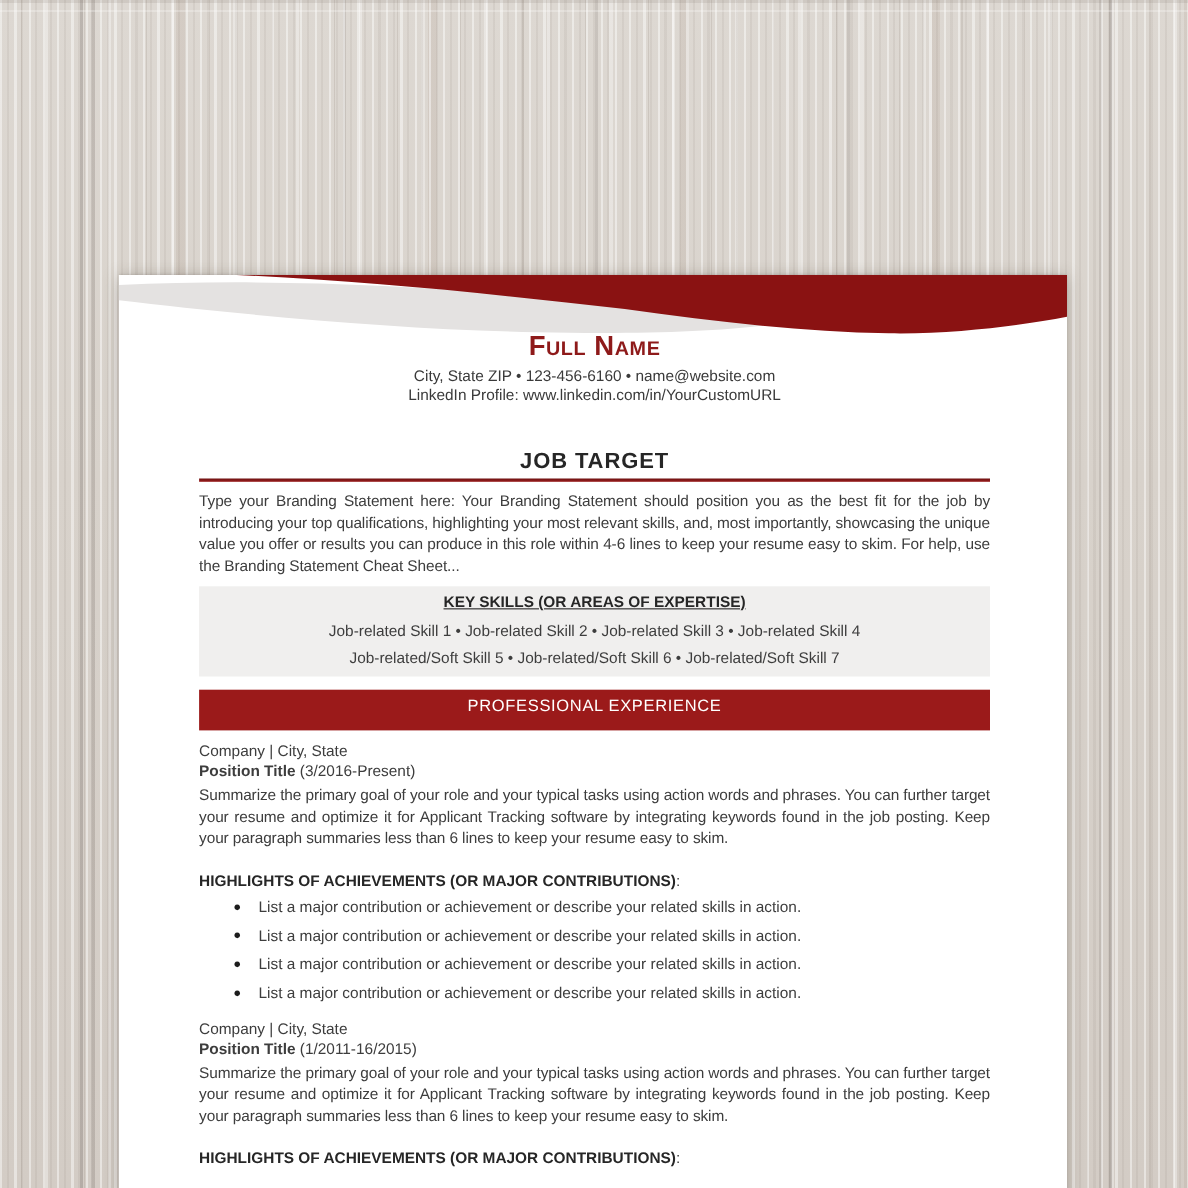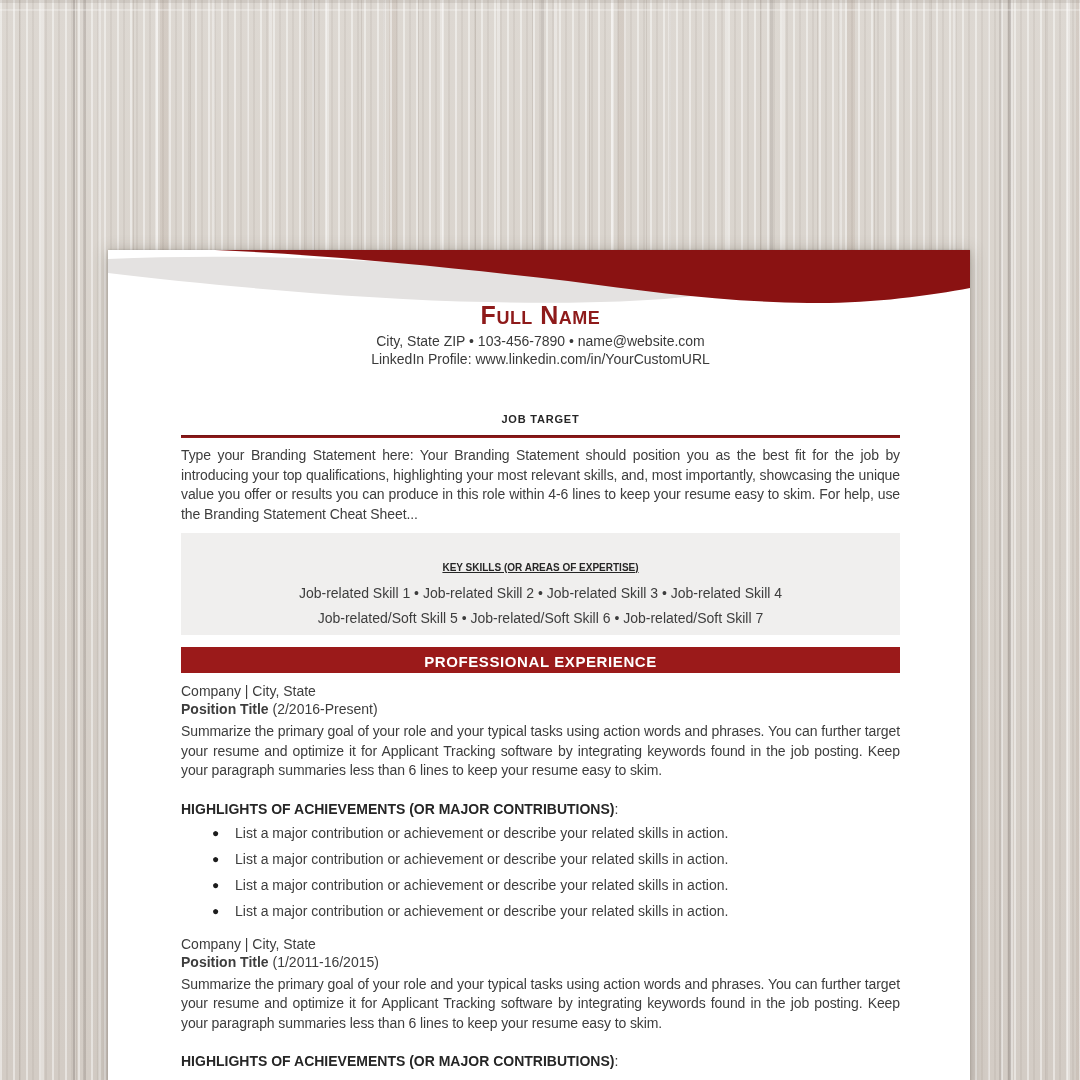--- a/index.html
+++ b/index.html
@@ -38,33 +38,33 @@
   .full-name{
     margin-top:52px;text-align:center;
     font-variant:small-caps;font-weight:bold;
     font-size:25px;line-height:26px;letter-spacing:.5px;
     color:var(--accent-red);
   }
   .contact{ text-align:center;font-size:14px;line-height:18px;color:#3a3a3a;}
   .contact-1{margin-top:4px;}
   .jt-title{
     margin-top:41px;text-align:center;font-weight:bold;
-    font-size:11px;line-height:20px;letter-spacing:.8px;color:#262626;
+    font-size:20px;line-height:20px;letter-spacing:.8px;color:#262626;
   }
   .jt-rule{margin-top:6px;height:3px;background:linear-gradient(180deg,#6e1212,#9a1d1d);}
   .para{margin-top:8px;font-size:14px;line-height:19.5px;text-align:justify;letter-spacing:-.1px;}
   .skills-box{
     margin-top:9px;background:var(--skills-bg);
     padding:6px 10px 9px;text-align:center;
   }
-  .skills-title{font-size:10px;font-weight:bold;line-height:17px;text-decoration:underline;color:#262626;margin-top:20px;}
+  .skills-title{font-size:14px;font-weight:bold;line-height:17px;text-decoration:underline;color:#262626;}
   .skills-line{margin-top:9px;font-size:14px;line-height:16px;}
   .banner{
-    margin-top:12px;height:26px;line-height:29px;background:var(--banner-red);
-    color:#ffffff;font-weight:bold;font-size:15px;letter-spacing:.6px;text-align:center;
+    margin-top:12px;height:37px;line-height:29px;background:var(--banner-red);
+    color:#ffffff;font-weight:normal;font-size:15px;letter-spacing:.6px;text-align:center;
   }
   .company-line{margin-top:10px;font-size:14px;line-height:17px;}
   .job-2 .company-line{margin-top:17px;}
   .position-line{font-size:14px;line-height:18px;}
   .position-title{font-weight:bold;}
   .summary{margin-top:4px;font-size:14px;line-height:19.5px;text-align:justify;letter-spacing:-.1px;}
   .highlights-line{margin-top:20px;font-size:14px;line-height:16px;}
   .highlights-label{font-weight:bold;color:#262626;}
   .bullet-list{margin-top:8px;list-style:none;padding-left:31px;}
   .bullet-item{display:flex;font-size:14px;line-height:16px;margin-bottom:10px;}
@@ -79,39 +79,39 @@
 <div class="paper">
 
   <svg class="swoosh" viewBox="0 0 862 60" preserveAspectRatio="none" aria-hidden="true">
     <path style="fill:var(--swoosh-gray)" d="M0,9 C130,3 280,9 400,22 C480,31 550,40 585,46 C540,52 460,54 380,52 C260,50 110,36 0,23 Z"></path>
     <path style="fill:var(--swoosh-red)" d="M107,0 L862,0 L862,38 C820,46 760,54 700,53 C620,52 540,42 460,31 C340,17 220,5 107,0 Z"></path>
   </svg>
 
   <div class="content">
 
     <div class="full-name">Full Name</div>
-    <div class="contact contact-1">City, State ZIP • 103-456-7890 • name@website.com</div>
+    <div class="contact contact-1">City, State ZIP • 123-456-6160 • name@website.com</div>
     <div class="contact">LinkedIn Profile: www.linkedin.com/in/YourCustomURL</div>
 
     <div class="jt-title">JOB TARGET</div>
     <div class="jt-rule"></div>
     <div class="para">Type your Branding Statement here: Your Branding Statement should position you as the best fit for the job by introducing your top qualifications, highlighting your most relevant skills, and, most importantly, showcasing the unique value you offer or results you can produce in this role within 4-6 lines to keep your resume easy to skim. For help, use the Branding Statement Cheat Sheet...</div>
 
     <div class="skills-box">
       <div class="skills-title">KEY SKILLS (OR AREAS OF EXPERTISE)</div>
       <div class="skills-line">Job-related Skill 1 • Job-related Skill 2 • Job-related Skill 3 • Job-related Skill 4</div>
       <div class="skills-line">Job-related/Soft Skill 5 • Job-related/Soft Skill 6 • Job-related/Soft Skill 7</div>
     </div>
 
     <div class="banner">PROFESSIONAL EXPERIENCE</div>
 
     <div class="job job-1">
       <div class="company-line">Company | City, State</div>
       <div class="position-line">
-        <span class="position-title">Position Title</span><span> (2/2016-Present)</span>
+        <span class="position-title">Position Title</span><span> (3/2016-Present)</span>
       </div>
       <div class="summary">Summarize the primary goal of your role and your typical tasks using action words and phrases. You can further target your resume and optimize it for Applicant Tracking software by integrating keywords found in the job posting. Keep your paragraph summaries less than 6 lines to keep your resume easy to skim.</div>
       <div class="highlights-line">
         <span class="highlights-label">HIGHLIGHTS OF ACHIEVEMENTS (OR MAJOR CONTRIBUTIONS)</span><span>:</span>
       </div>
       <ul class="bullet-list">
         <li class="bullet-item">
           <span class="bullet-dot">●</span>
           <span class="bullet-text">List a major contribution or achievement or describe your related skills in action.</span>
         </li>

